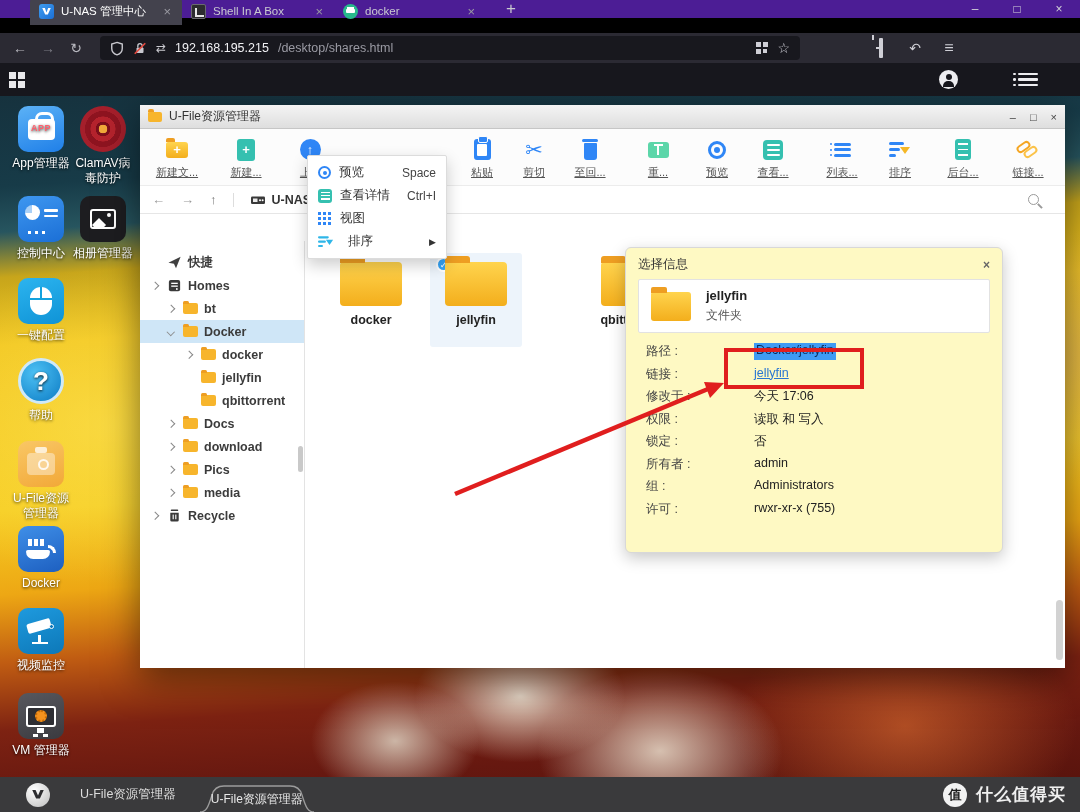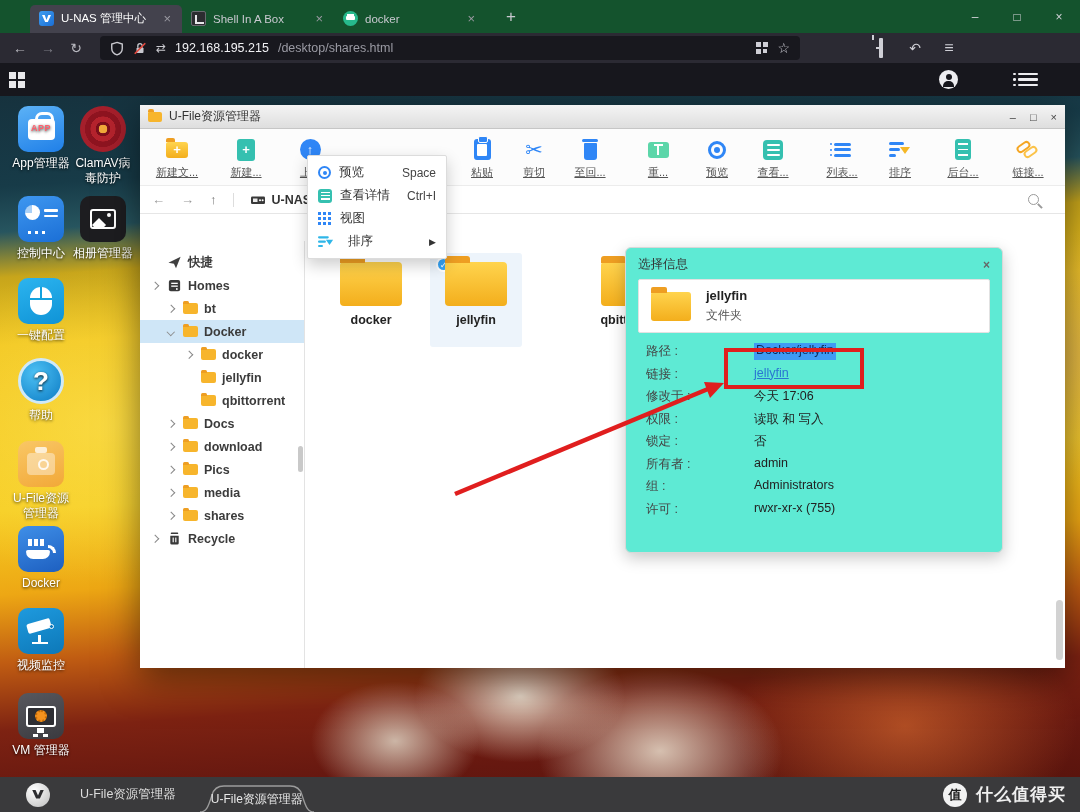--- a/index.html
+++ b/index.html
@@ -1,20 +1,20 @@
 <!DOCTYPE html>
 <html><head>
 <meta charset="utf-8">
 <style>
   * { margin:0; padding:0; box-sizing:border-box; font-family:"Liberation Sans","DejaVu Sans",sans-serif; }
   body { width:1080px; height:812px; overflow:hidden; background:#000; }
   .screen { position:relative; width:1080px; height:812px; overflow:hidden; }
 
   
-  .tabbar { position:absolute; top:0; left:0; right:0; height:33px; background:#14532d; display:flex; align-items:center; }
+  .tabbar { position:absolute; top:0; left:0; right:0; height:18px; background:#4c1d95; display:flex; align-items:center; }
   .tab { height:28px; margin-top:4px; display:flex; align-items:center; gap:7px; padding:0 9px; width:152px; color:#c9c9d0; font-size:11.5px; cursor:default; }
   .tab.active { background:#43424d; border-radius:5px 5px 0 0; color:#fff; }
   .tab .tlabel { white-space:nowrap; overflow:hidden; flex:1; }
   .tabicon { width:15px; height:15px; flex:0 0 15px; border-radius:3px; }
   .ic-unas { background:linear-gradient(135deg,#3f9df0,#1b6fd6); position:relative; }
   .ic-unas::after { content:''; position:absolute; left:3px; top:4px; width:9px; height:7px; background:#fff; clip-path:polygon(0 0,30% 0,50% 70%,70% 0,100% 0,65% 100%,35% 100%); }
   .ic-shell { background:#2c2c30; border:1px solid #6a6a70; border-radius:2px; position:relative; }
   .ic-shell::after { content:''; position:absolute; left:3px; top:3px; width:7px; height:7px; border-left:2px solid #e8e8ea; border-bottom:2px solid #e8e8ea; }
   .ic-docker { background:#27b98c; border-radius:50%; position:relative; }
   .ic-docker::after { content:''; position:absolute; left:3px; top:5px; width:9px; height:4px; background:#fff; border-radius:1px; box-shadow:0 -3px 0 -1px #fff; }
@@ -196,21 +196,21 @@
   .dshort { margin-left:auto; font-size:12px; color:#444; }
   .dring { width:13px; height:13px; border:2.5px solid #2f86f6; border-radius:50%; display:flex; align-items:center; justify-content:center; }
   .dring i { width:4px; height:4px; border-radius:50%; background:#2f86f6; }
   .dsq { width:14px; height:14px; background:#35c0b0; border-radius:3px; padding:3px 2.5px; display:flex; flex-direction:column; justify-content:space-between; }
   .dsq i { height:1.5px; background:#fff; }
   .dgrid { width:14px; height:14px; background:radial-gradient(circle 1.7px, #2f86f6 98%, transparent) -1px -1px/5px 5px; }
   .dsort { transform:scale(.72); transform-origin:left center; }
   .dsub { margin-left:auto; font-size:9px; color:#333; }
 
   
-  .ipanel { position:absolute; left:320px; top:6px; width:378px; height:306px; background:#5eead4; border:1px solid #d8d8d8; border-radius:6px; box-shadow:0 5px 16px rgba(0,0,0,.22); }
+  .ipanel { position:absolute; left:320px; top:6px; width:378px; height:306px; background:#fef9c3; border:1px solid #d8d8d8; border-radius:6px; box-shadow:0 5px 16px rgba(0,0,0,.22); }
   .iphead { display:flex; align-items:center; padding:8px 12px 6px; font-size:12.5px; color:#333; }
   .ipclose { margin-left:auto; color:#666; font-size:12px; font-weight:bold; }
   .filebox { margin:0 12px; background:#fff; border:1px solid #e2e2e2; border-radius:2px; padding:8px 12px; display:flex; align-items:center; gap:15px; }
   .ifold { width:40px; height:29px; background:linear-gradient(#ffd44e,#f3ae1c); border-radius:2px 3px 3px 3px; position:relative; flex:0 0 40px; }
   .ifold::before { content:''; position:absolute; top:-5px; left:0; width:16px; height:6px; background:#ee9e22; border-radius:2px 2px 0 0; }
   .ipname { font-size:13px; font-weight:bold; color:#222; }
   .iptype { font-size:12px; color:#555; margin-top:4px; }
   .ipdetails { padding:10px 8px 0 20px; font-size:12.5px; }
   .iprow { display:flex; margin-bottom:5.5px; }
   .iplab { width:108px; color:#444; flex:0 0 108px; }
@@ -640,29 +640,20 @@
             <span>Pics</span>
           </div>
           <div class="trow l1">
             <span class="chev">
                 <i></i>
               </span>
             <span class="ticon">
                 <span class="sfolder"></span>
               </span>
             <span>media</span>
-          </div>
-          <div class="trow l1">
-            <span class="chev">
-                <i></i>
-              </span>
-            <span class="ticon">
-                <span class="sfolder"></span>
-              </span>
-            <span>shares</span>
           </div>
           <div class="trow l0">
             <span class="chev">
                 <i></i>
               </span>
             <span class="ticon">
                 <svg width="15" height="15" viewBox="0 0 16 16">
                   <rect x="4" y="1.5" width="8" height="1.8" rx=".9" fill="#3a3a3a"></rect>
                   <path d="M3.5 5 h9 v8 a1.5 1.5 0 0 1 -1.5 1.5 h-6 a1.5 1.5 0 0 1 -1.5 -1.5 Z" fill="#3a3a3a"></path>
                   <rect x="6" y="7" width="1.2" height="5" fill="#fff"></rect>

